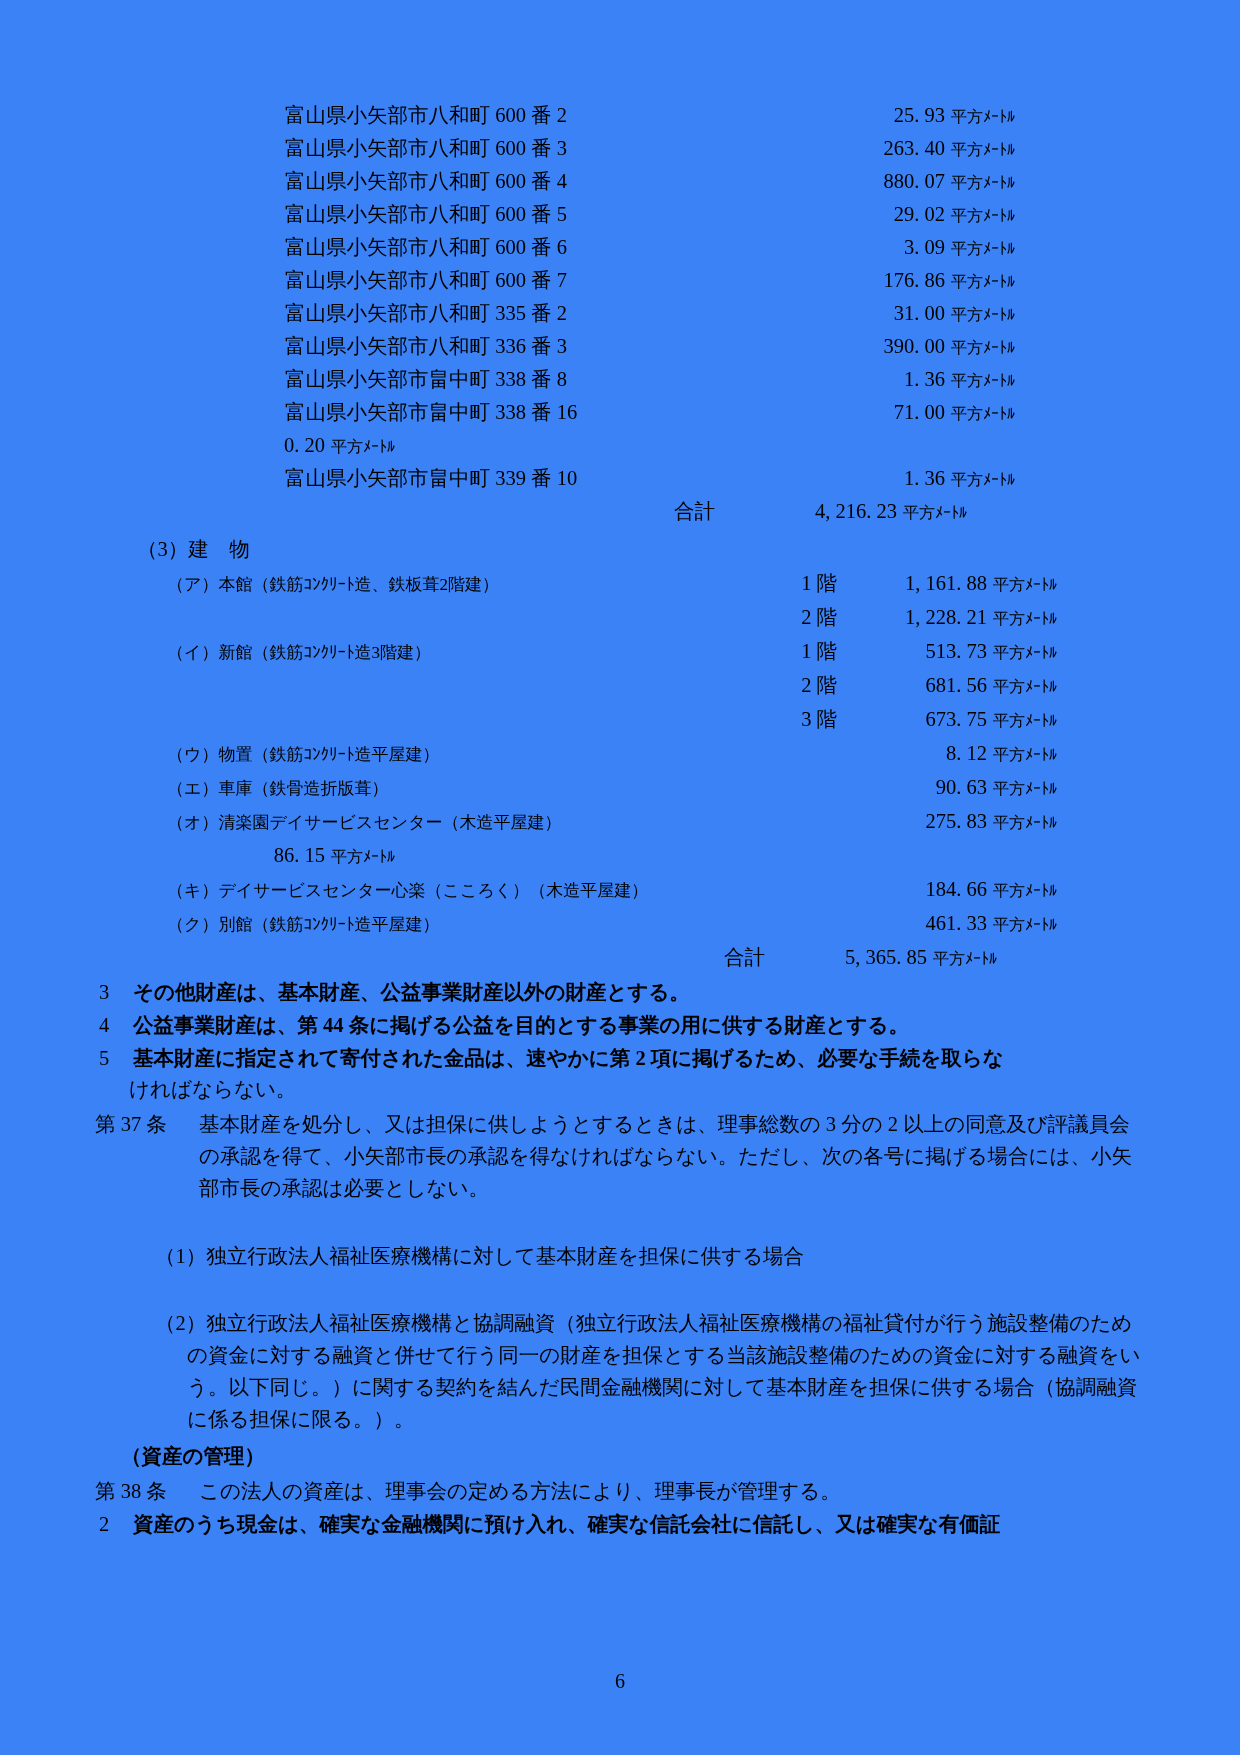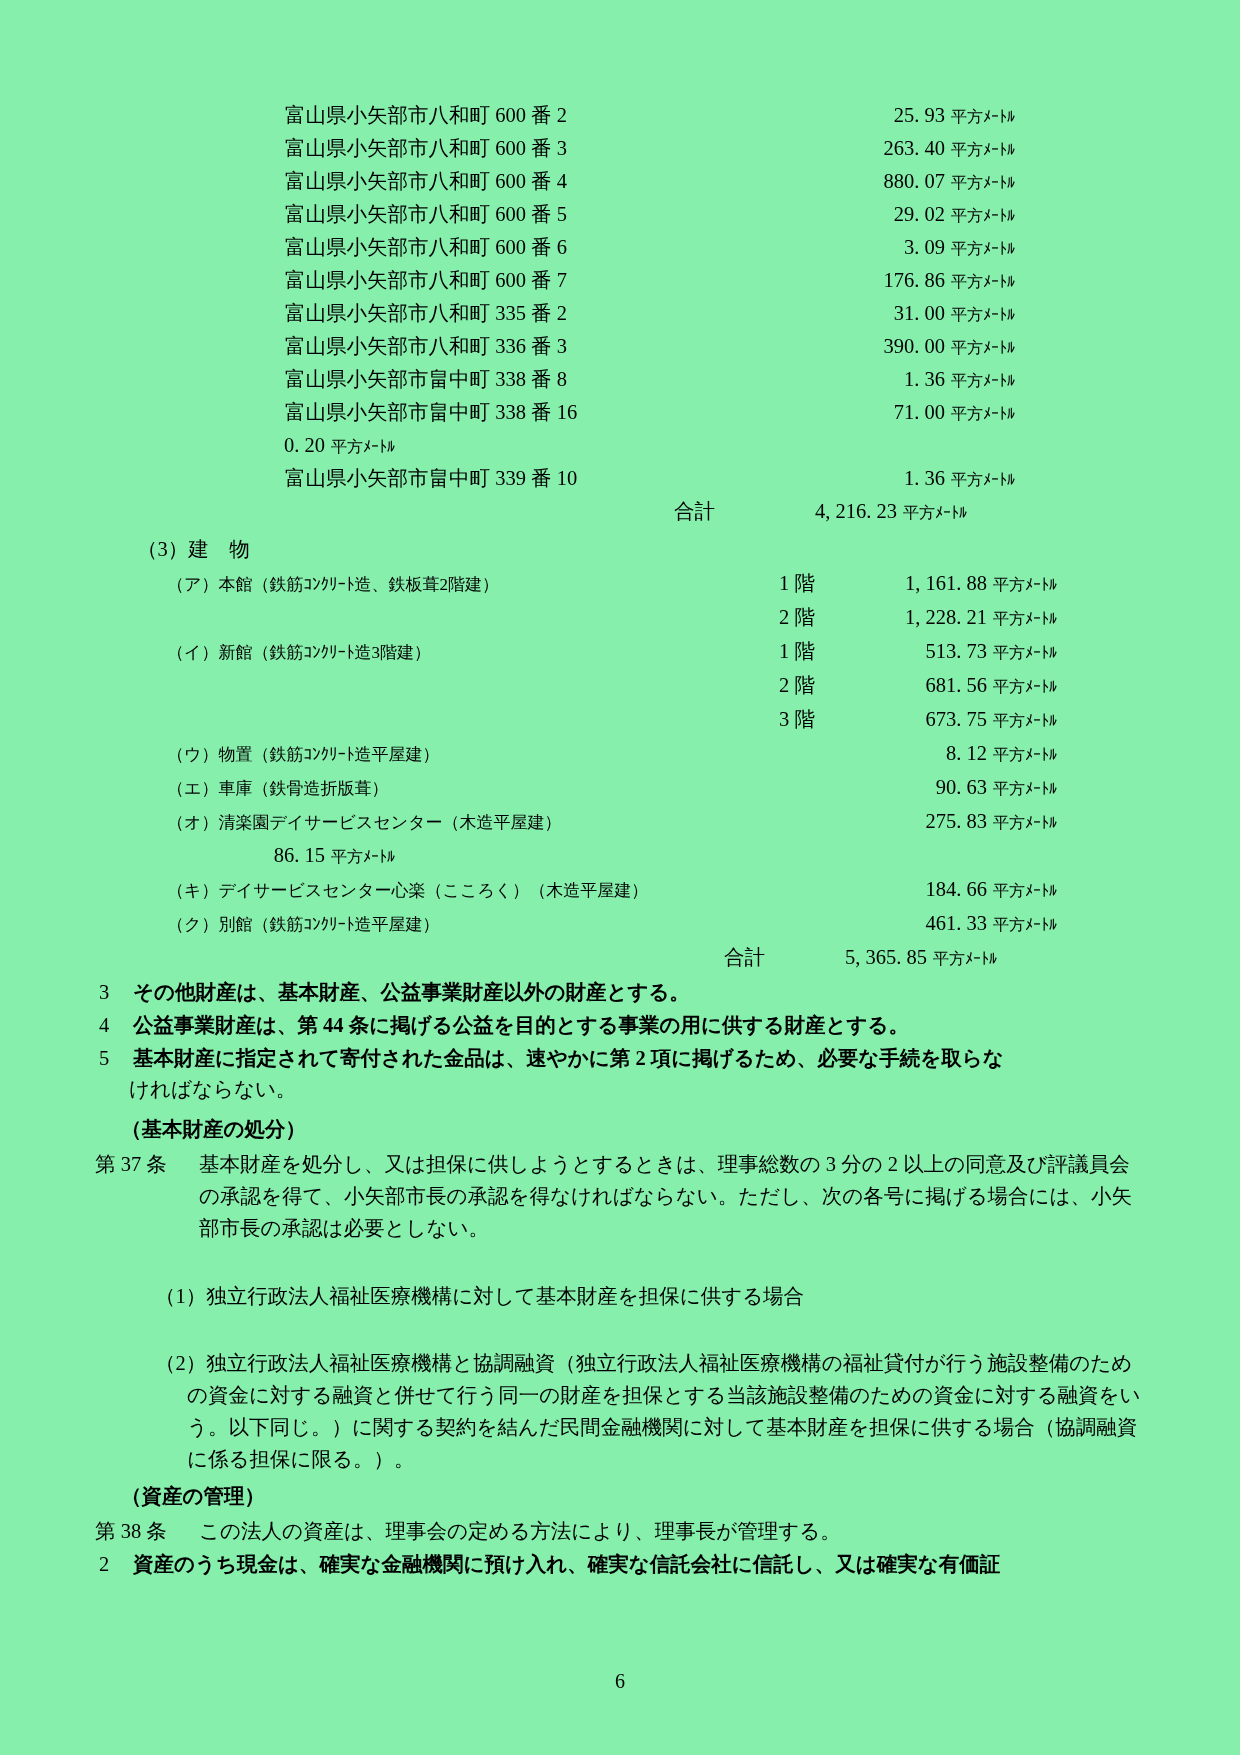--- a/index.html
+++ b/index.html
@@ -9,21 +9,21 @@
   }
   body {
     font-family: "Liberation Serif", "DejaVu Serif", serif;
     color: #000000;
   }
   .page {
     position: relative;
     width: 1240px;
     height: 1755px;
     margin: 0 auto;
-    background: #86efac;
+    background: #3b82f6;
     box-sizing: border-box;
     padding: 100px 95px 60px 95px;
   }
   .doc-body {
     font-size: 20.5px;
     line-height: 1.55;
   }
 
   
   .parcel-list {
@@ -84,21 +84,21 @@
     align-items: baseline;
     height: 34px;
   }
   .bldg-label {
     width: 590px;
     padding-left: 72px;
     white-space: nowrap;
   }
   .bldg-floor {
     width: 80px;
-    text-align: center;
+    text-align: right;
     white-space: nowrap;
   }
   .bldg-area {
     width: 150px;
     text-align: right;
     white-space: nowrap;
   }
   .bldg-unit {
     padding-left: 6px;
     white-space: nowrap;
@@ -334,21 +334,20 @@
     <div class="num-para">
       <span class="num">4</span>
       <span class="txt">公益事業財産は、第 44 条に掲げる公益を目的とする事業の用に供する財産とする。</span>
     </div>
     <div class="num-para">
       <span class="num">5</span>
       <span class="txt">基本財産に指定されて寄付された金品は、速やかに第 2 項に掲げるため、必要な手続を取らな</span>
     </div>
     <div class="line" style="padding-left:34px;">ければならない。</div>
 
-    <div class="para-title">（基本財産の処分）</div>
     <div class="article-head">
       <span class="art-num">第 37 条</span>
       <span class="art-txt">基本財産を処分し、又は担保に供しようとするときは、理事総数の 3 分の 2 以上の同意及び評議員会の承認を得て、小矢部市長の承認を得なければならない。ただし、次の各号に掲げる場合には、小矢部市長の承認は必要としない。</span>
     </div>
     <div class="item-para hang">（1）独立行政法人福祉医療機構に対して基本財産を担保に供する場合</div>
     <div class="item-para hang2">（2）独立行政法人福祉医療機構と協調融資（独立行政法人福祉医療機構の福祉貸付が行う施設整備のための資金に対する融資と併せて行う同一の財産を担保とする当該施設整備のための資金に対する融資をいう。以下同じ。）に関する契約を結んだ民間金融機関に対して基本財産を担保に供する場合（協調融資に係る担保に限る。）。</div>
 
     <div class="para-title">（資産の管理）</div>
     <div class="article-head">
       <span class="art-num">第 38 条</span>

